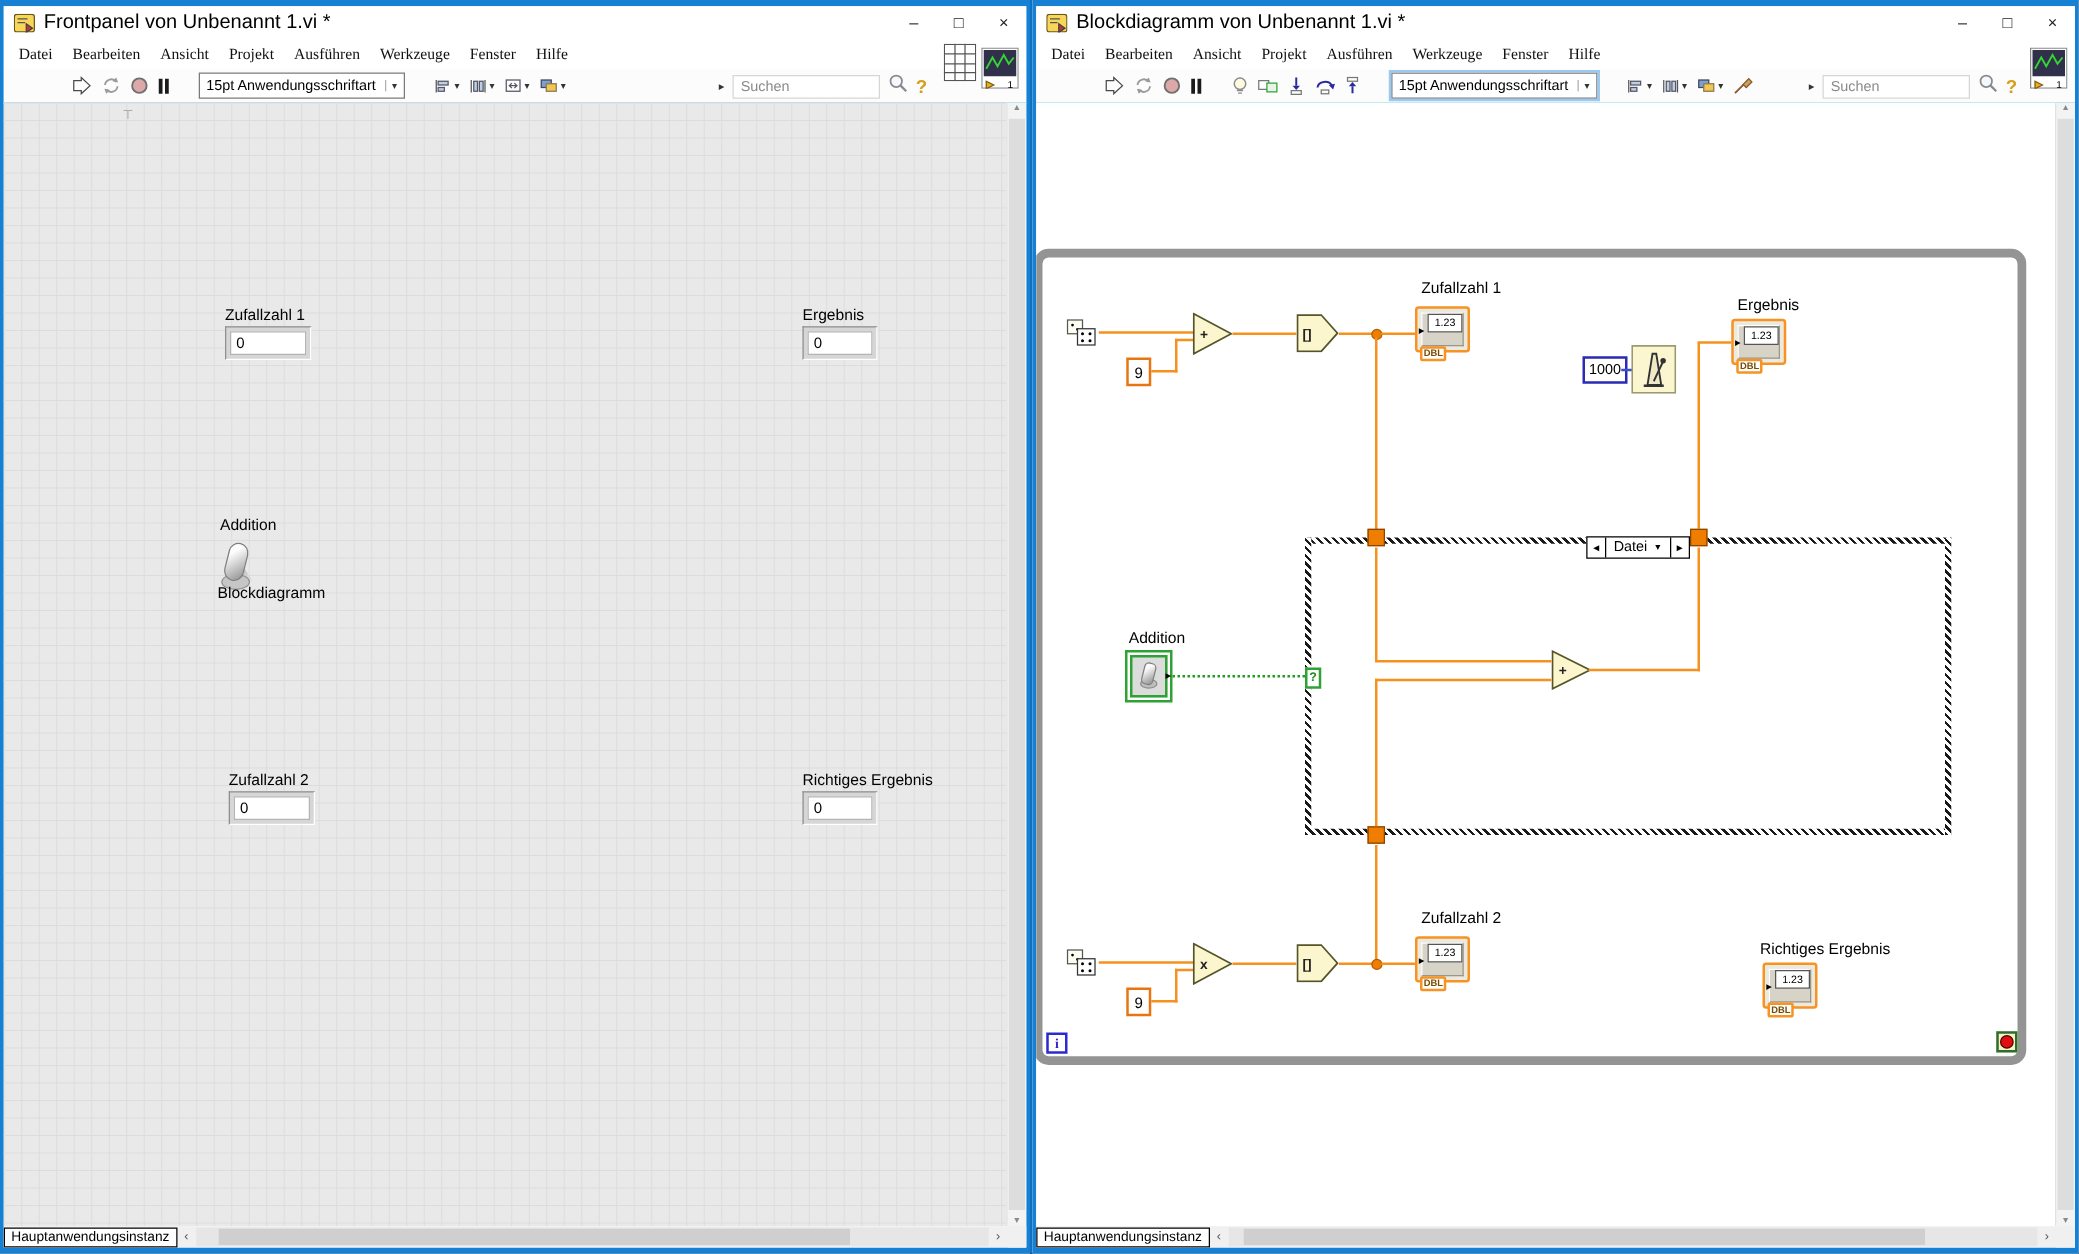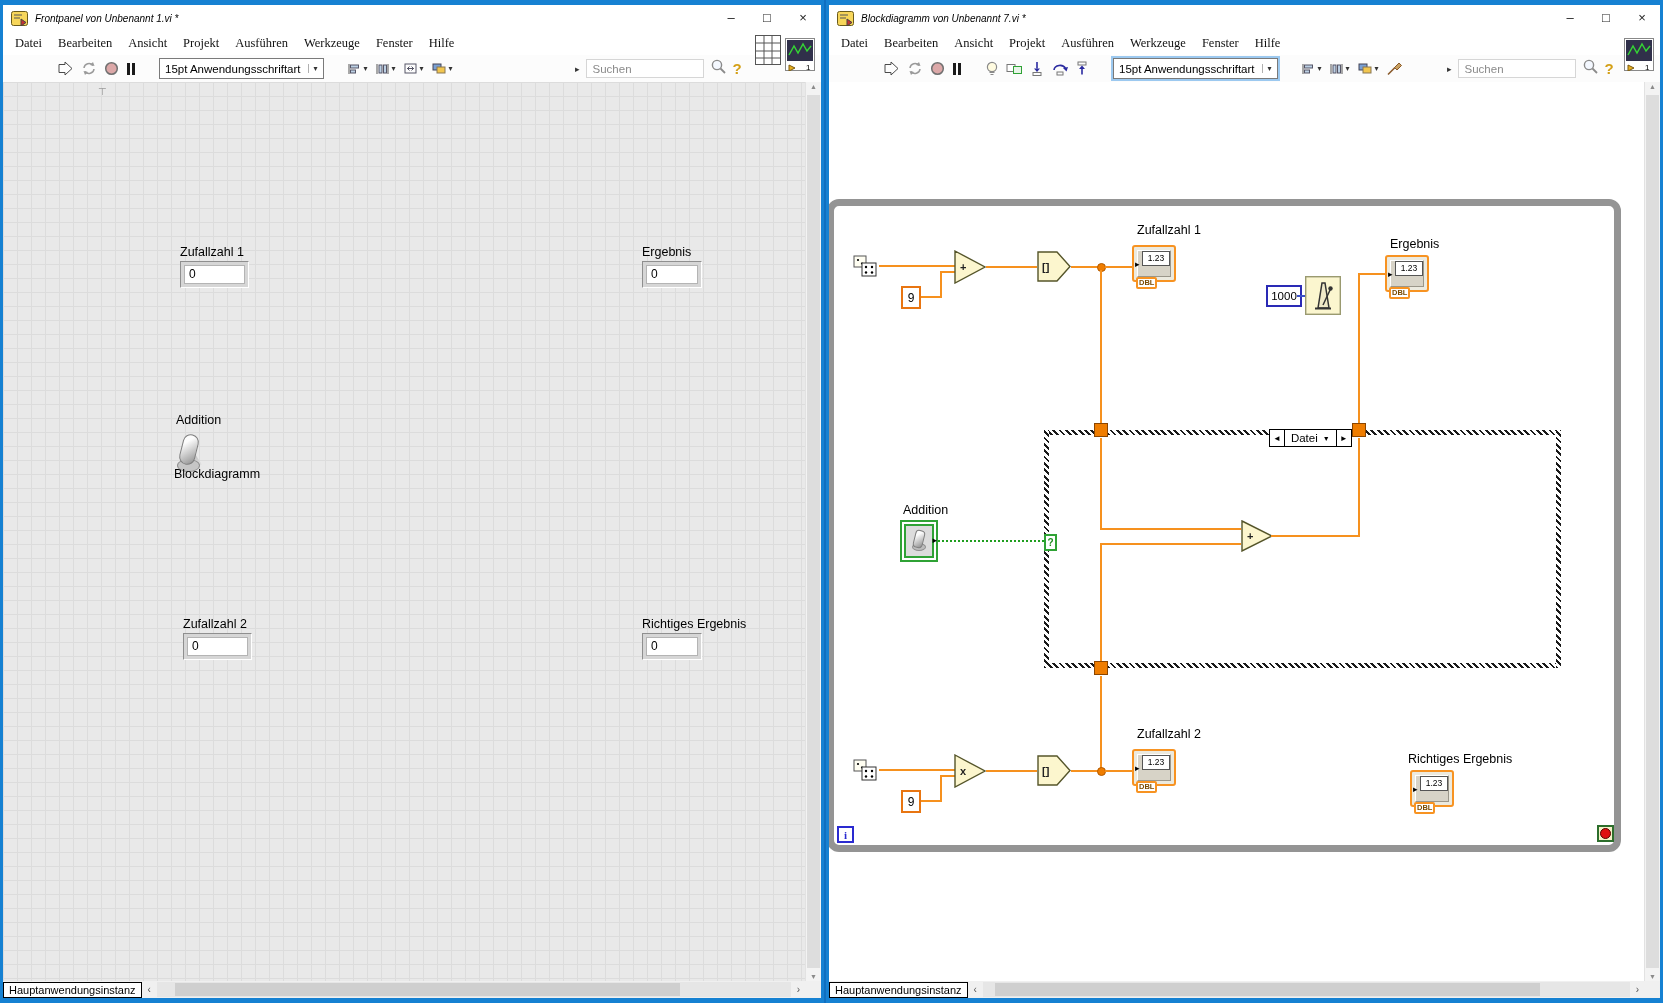--- a/index.html
+++ b/index.html
@@ -1,21 +1,21 @@
 <!DOCTYPE html>
 <html><head>
 <meta charset="utf-8">
 <style>
   html,body{margin:0;padding:0;background:#2b2b2b;}
   #screen{position:relative;width:1663px;height:1003px;background:#0f6fc0;font-family:"Liberation Sans",sans-serif;overflow:hidden;}
   .window{position:absolute;top:0;height:1003px;background:#fff;border:3px solid #1681d2;border-top-width:5px;border-bottom-width:5px;box-sizing:border-box;}
   #win-left{left:0;width:824px;}
   #win-right{left:826px;width:837px;}
   .titlebar{position:absolute;left:0;right:0;top:0;height:26px;background:#fff;display:flex;align-items:center;gap:7px;padding-left:8px;}
-  .title-text{font-size:10px;color:#000;white-space:nowrap;font-style:italic;}
+  .title-text{font-size:16px;color:#000;white-space:nowrap;}
   .win-btns{margin-left:auto;display:flex;height:100%;}
   .win-btn{width:36px;text-align:center;font-size:13px;line-height:26px;color:#222;}
   .menubar{position:absolute;left:0;right:0;top:26px;height:24px;background:#fff;display:flex;align-items:center;padding-left:4px;}
   .menu-item{font-size:12.5px;color:#111;padding:0 8px;white-space:nowrap;font-family:Liberation Serif, serif;}
   .toolbar{position:absolute;left:0;right:0;top:50px;height:27px;background:#fcfcfc;border-bottom:1px solid #0ea5e9;display:flex;align-items:center;padding-left:54px;gap:7px;}
   .tb-btn{display:inline-flex;align-items:center;justify-content:center;height:22px;}
   .gap{width:9px;}
   .font-box{display:flex;align-items:center;height:21px;border:1px solid #7a7a7a;background:#fff;font-size:11.5px;padding:0 5px;gap:7px;box-sizing:border-box;white-space:nowrap;}
   .font-box .caret{border-left:1px solid #b0b0b0;padding-left:5px;font-size:8px;color:#333;}
   .focused{outline:2px solid #9cc9f0;}
@@ -248,21 +248,21 @@
     </div>
   </div>
 
   <div class="window" id="win-right">
     <div class="titlebar">
       <svg width="17" height="15">
           <rect x="0.5" y="0.5" width="16" height="14" rx="2" fill="#f7d65a" stroke="#6a5a1a"></rect>
           <path d="M3 4h8M3 7h6" stroke="#555"></path>
           <path d="M10 8l5 3.5-5 3.5z" fill="#c83232" stroke="#444"></path>
         </svg>
-      <span class="title-text">Blockdiagramm von Unbenannt 7.vi *</span>
+      <span class="title-text">Blockdiagramm von Unbenannt 1.vi *</span>
       <div class="win-btns">
         <span class="win-btn">–</span>
         <span class="win-btn">□</span>
         <span class="win-btn">×</span>
       </div>
     </div>
     <div class="menubar">
       <span class="menu-item">Datei</span>
       <span class="menu-item">Bearbeiten</span>
       <span class="menu-item">Ansicht</span>

